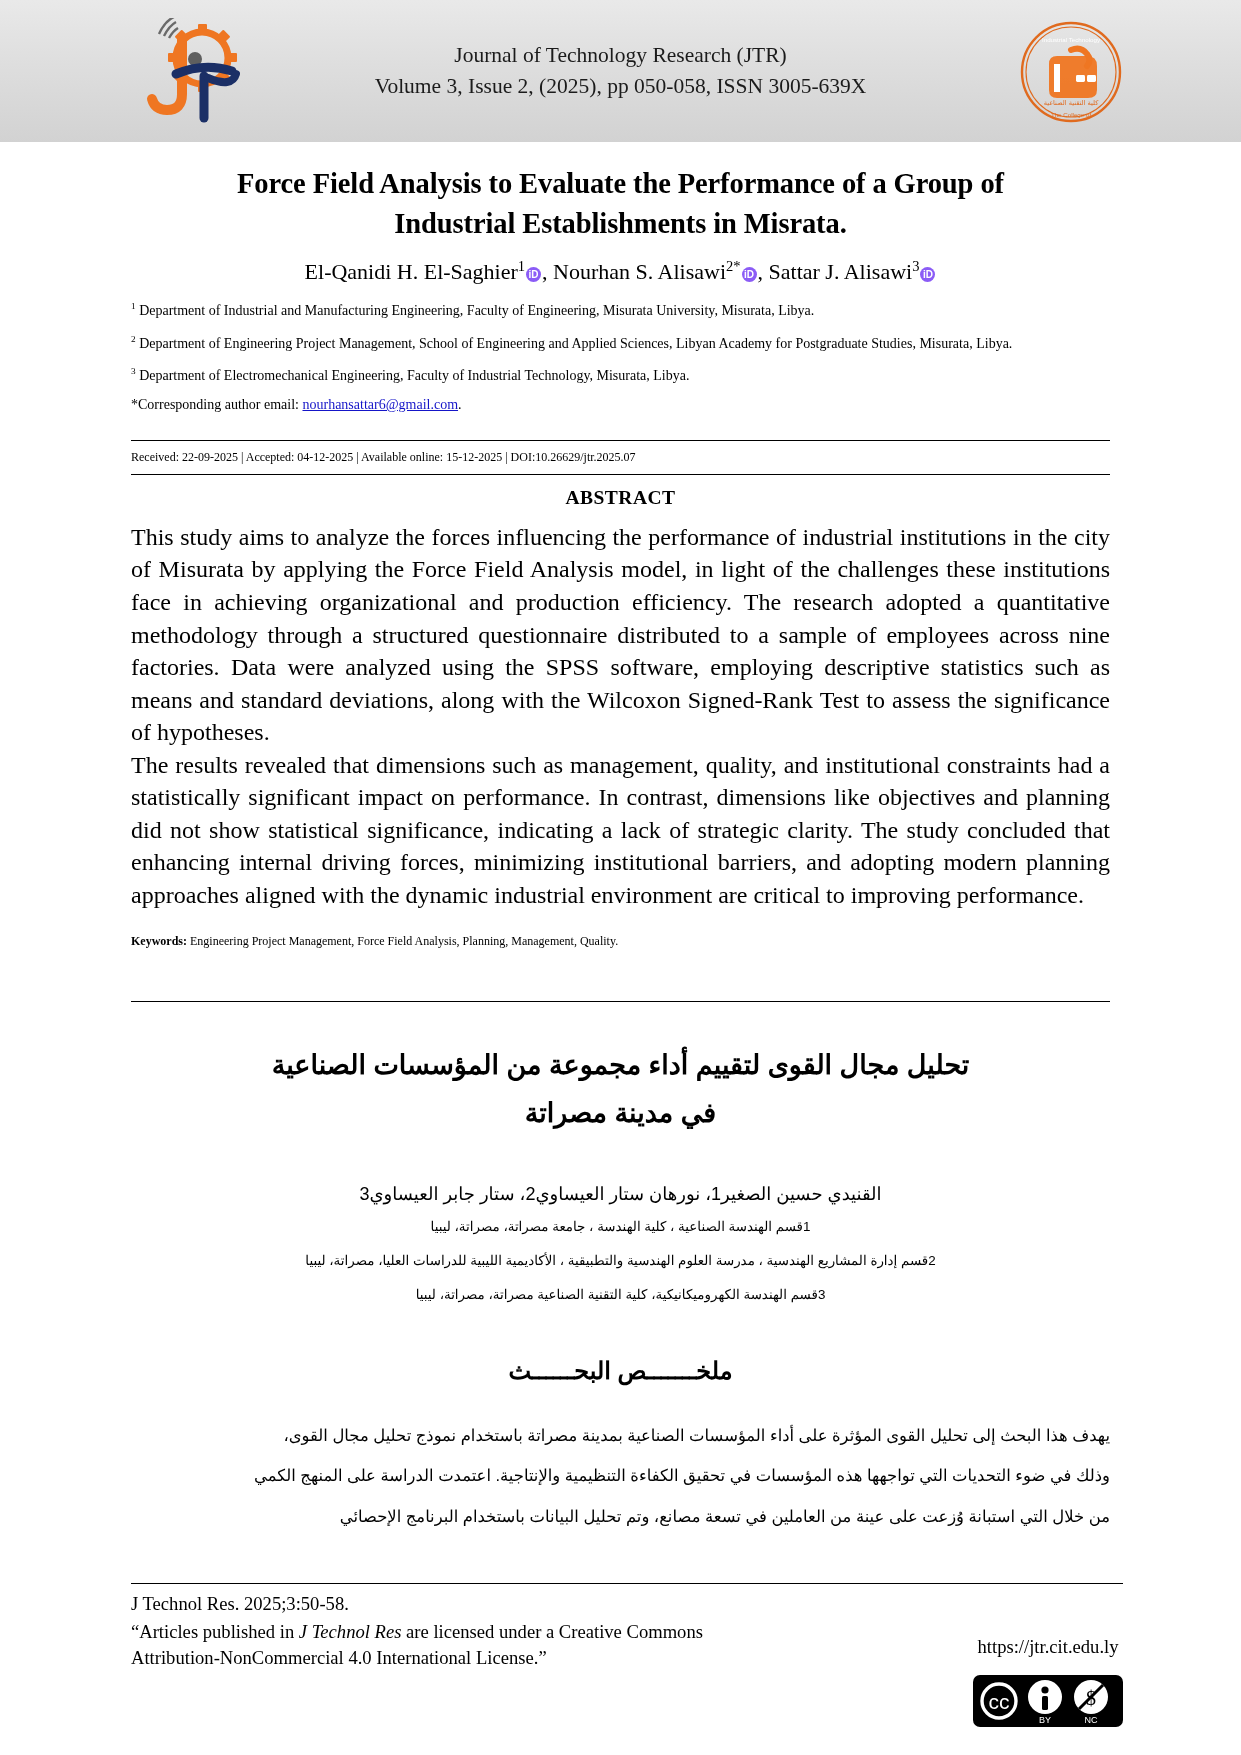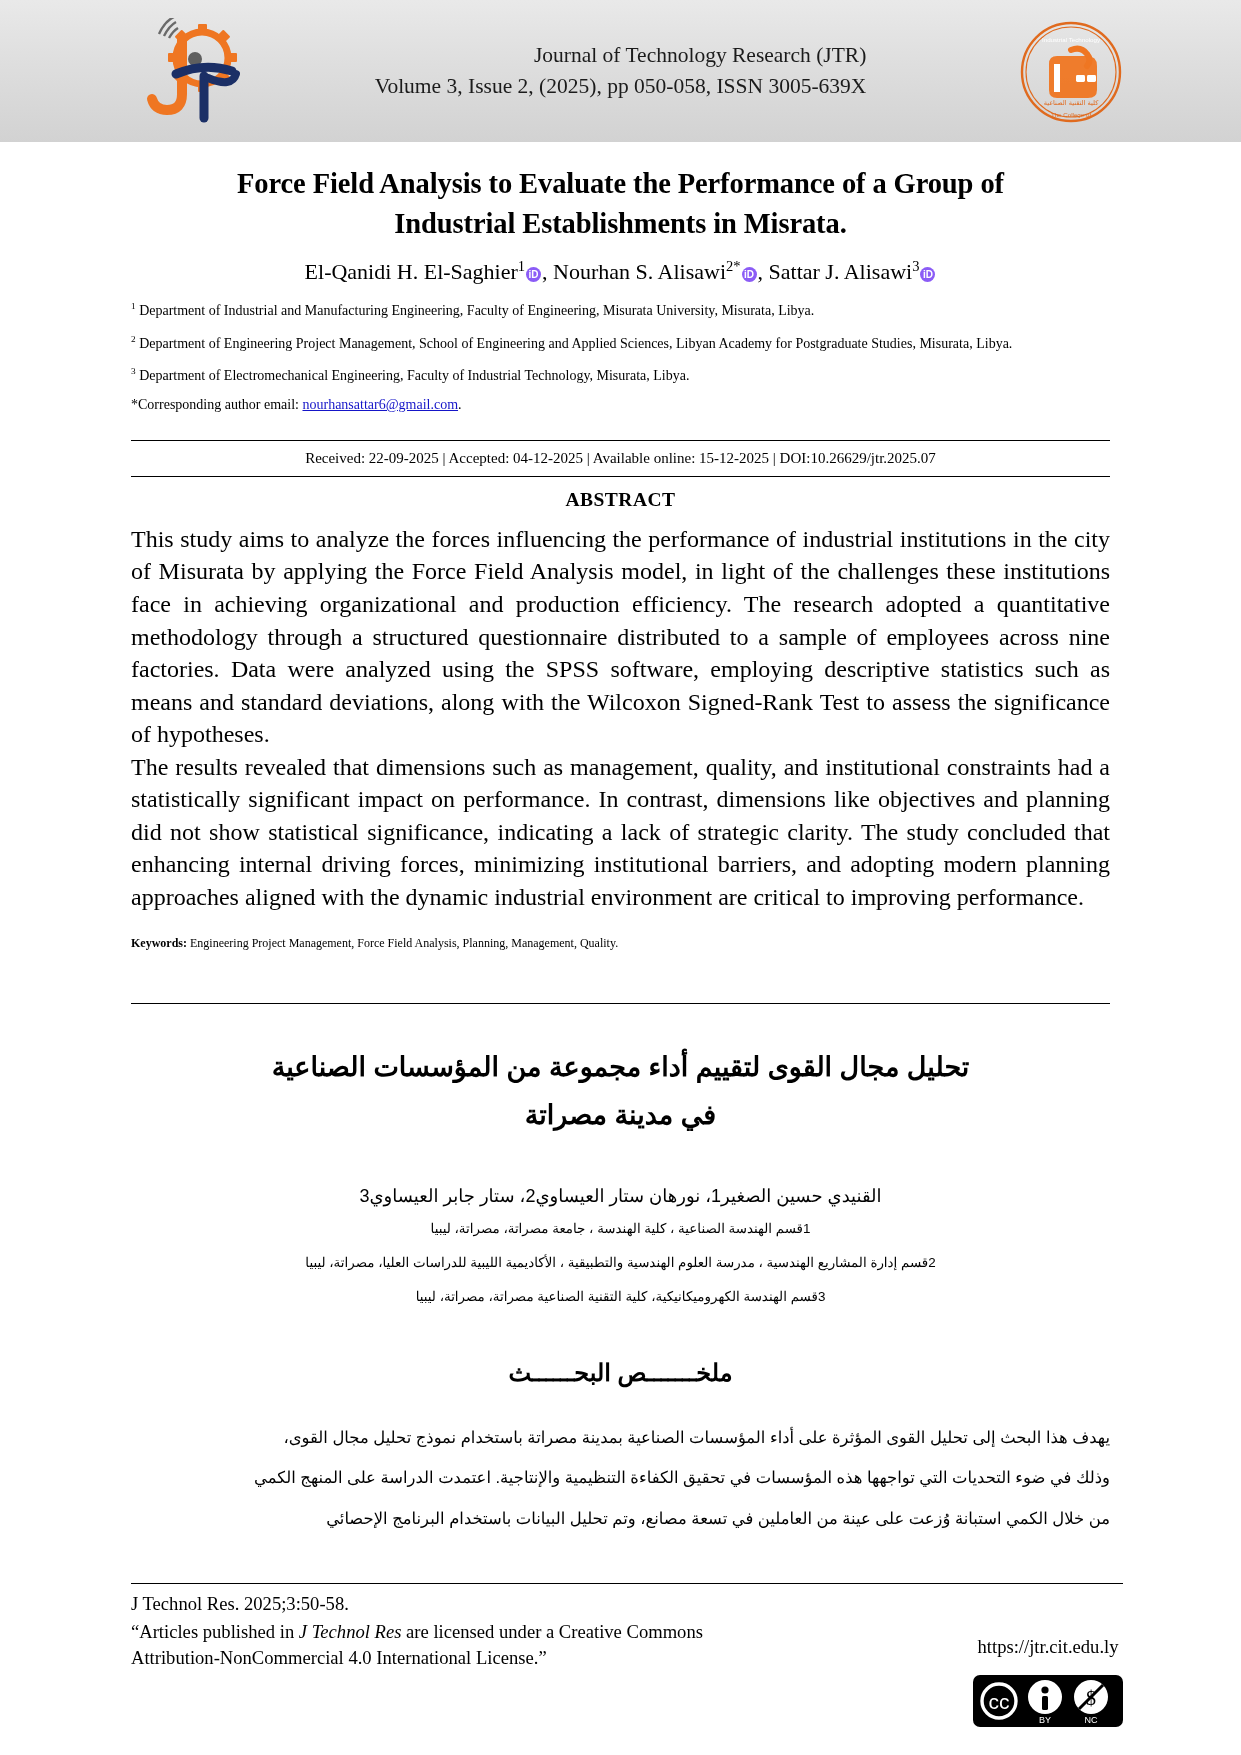--- a/index.html
+++ b/index.html
@@ -24,21 +24,21 @@
   
   .masthead {
     position: relative;
     height: 142px;
     background: linear-gradient(180deg, #e9e9e9 0%, #dedede 45%, #d2d2d2 100%);
     display: flex;
     align-items: center;
     justify-content: center;
   }
   .masthead-journal {
-    text-align: right;
+    text-align: center;
     line-height: 1.45;
     font-size: 21.5px;
     color: #1b1b1b;
   }
   .masthead-journal div { white-space: nowrap; }
 
   .logo-left {
     position: absolute;
     left: 138px;
     top: 18px;
@@ -100,22 +100,22 @@
   .affil a {
     color: #1515c8;
     text-decoration: underline;
   }
 
   .dates-block {
     margin: 26px 0 0 0;
     border-top: 1.6px solid #000;
     border-bottom: 1.6px solid #000;
     padding: 9px 0 9px 0;
-    text-align: center;
-    font-size: 15px;
+    text-align: left;
+    font-size: 12px;
   }
 
   .abstract-heading {
     margin: 12px 0 0 0;
     text-align: center;
     font-weight: bold;
     font-size: 19.5px;
     letter-spacing: 0.5px;
   }
 
@@ -317,21 +317,21 @@
 
       <div class="ar-affil">1قسم الهندسة الصناعية ، كلية الهندسة ، جامعة مصراتة، مصراتة، ليبيا</div>
       <div class="ar-affil gap">2قسم إدارة المشاريع الهندسية ، مدرسة العلوم الهندسية والتطبيقية ، الأكاديمية الليبية للدراسات العليا، مصراتة، ليبيا</div>
       <div class="ar-affil gap">3قسم الهندسة الكهروميكانيكية، كلية التقنية الصناعية مصراتة، مصراتة، ليبيا</div>
 
       <div class="ar-abstract-heading">ملخـــــــص البحــــــث</div>
 
       <div class="ar-abstract-body">
         <p>يهدف هذا البحث إلى تحليل القوى المؤثرة على أداء المؤسسات الصناعية بمدينة مصراتة باستخدام نموذج تحليل مجال القوى،</p>
         <p>وذلك في ضوء التحديات التي تواجهها هذه المؤسسات في تحقيق الكفاءة التنظيمية والإنتاجية. اعتمدت الدراسة على المنهج الكمي</p>
-        <p>من خلال الكمي استبانة وُزعت على عينة من العاملين في تسعة مصانع، وتم تحليل البيانات باستخدام البرنامج الإحصائي</p>
+        <p>من خلال التي استبانة وُزعت على عينة من العاملين في تسعة مصانع، وتم تحليل البيانات باستخدام البرنامج الإحصائي</p>
       </div>
     </div>
   </div>
 
   <div class="footer">
     <div class="footer-rule"></div>
     <div class="footer-inner">
       <div class="footer-left">
         <div>J Technol Res. 2025;3:50-58.</div>
         <div class="lic"><span>“Articles published in </span><i>J Technol Res</i><span> are licensed under a Creative Commons</span></div>

